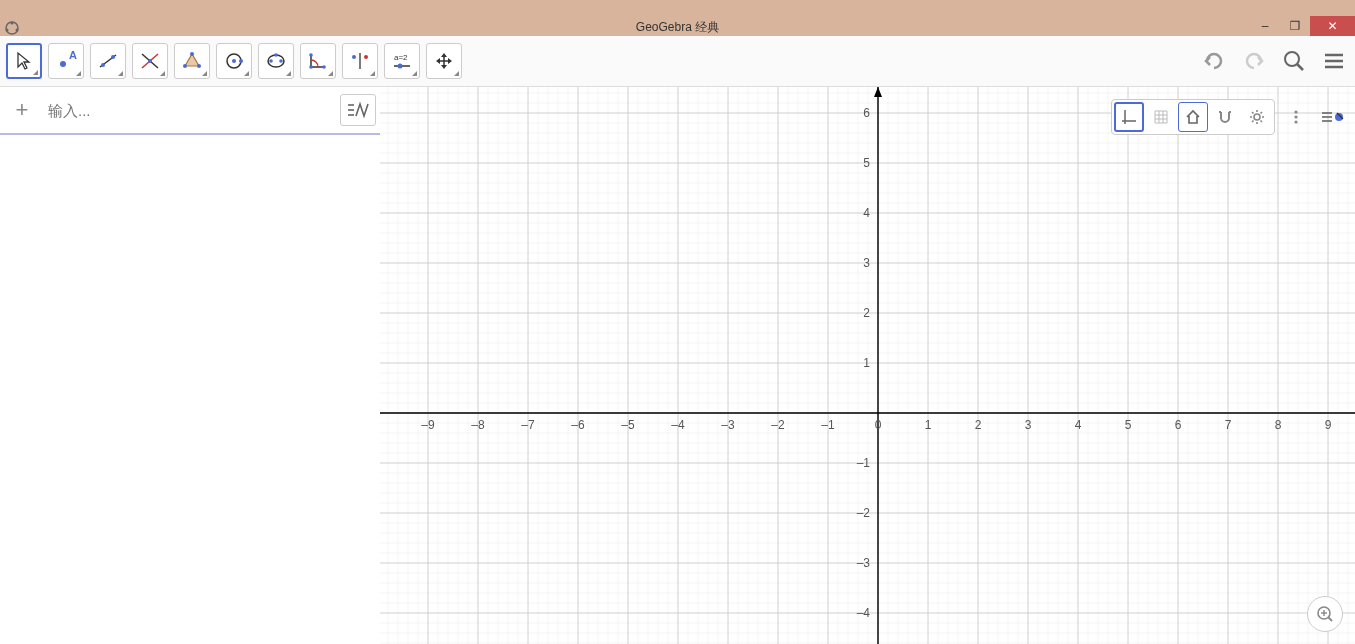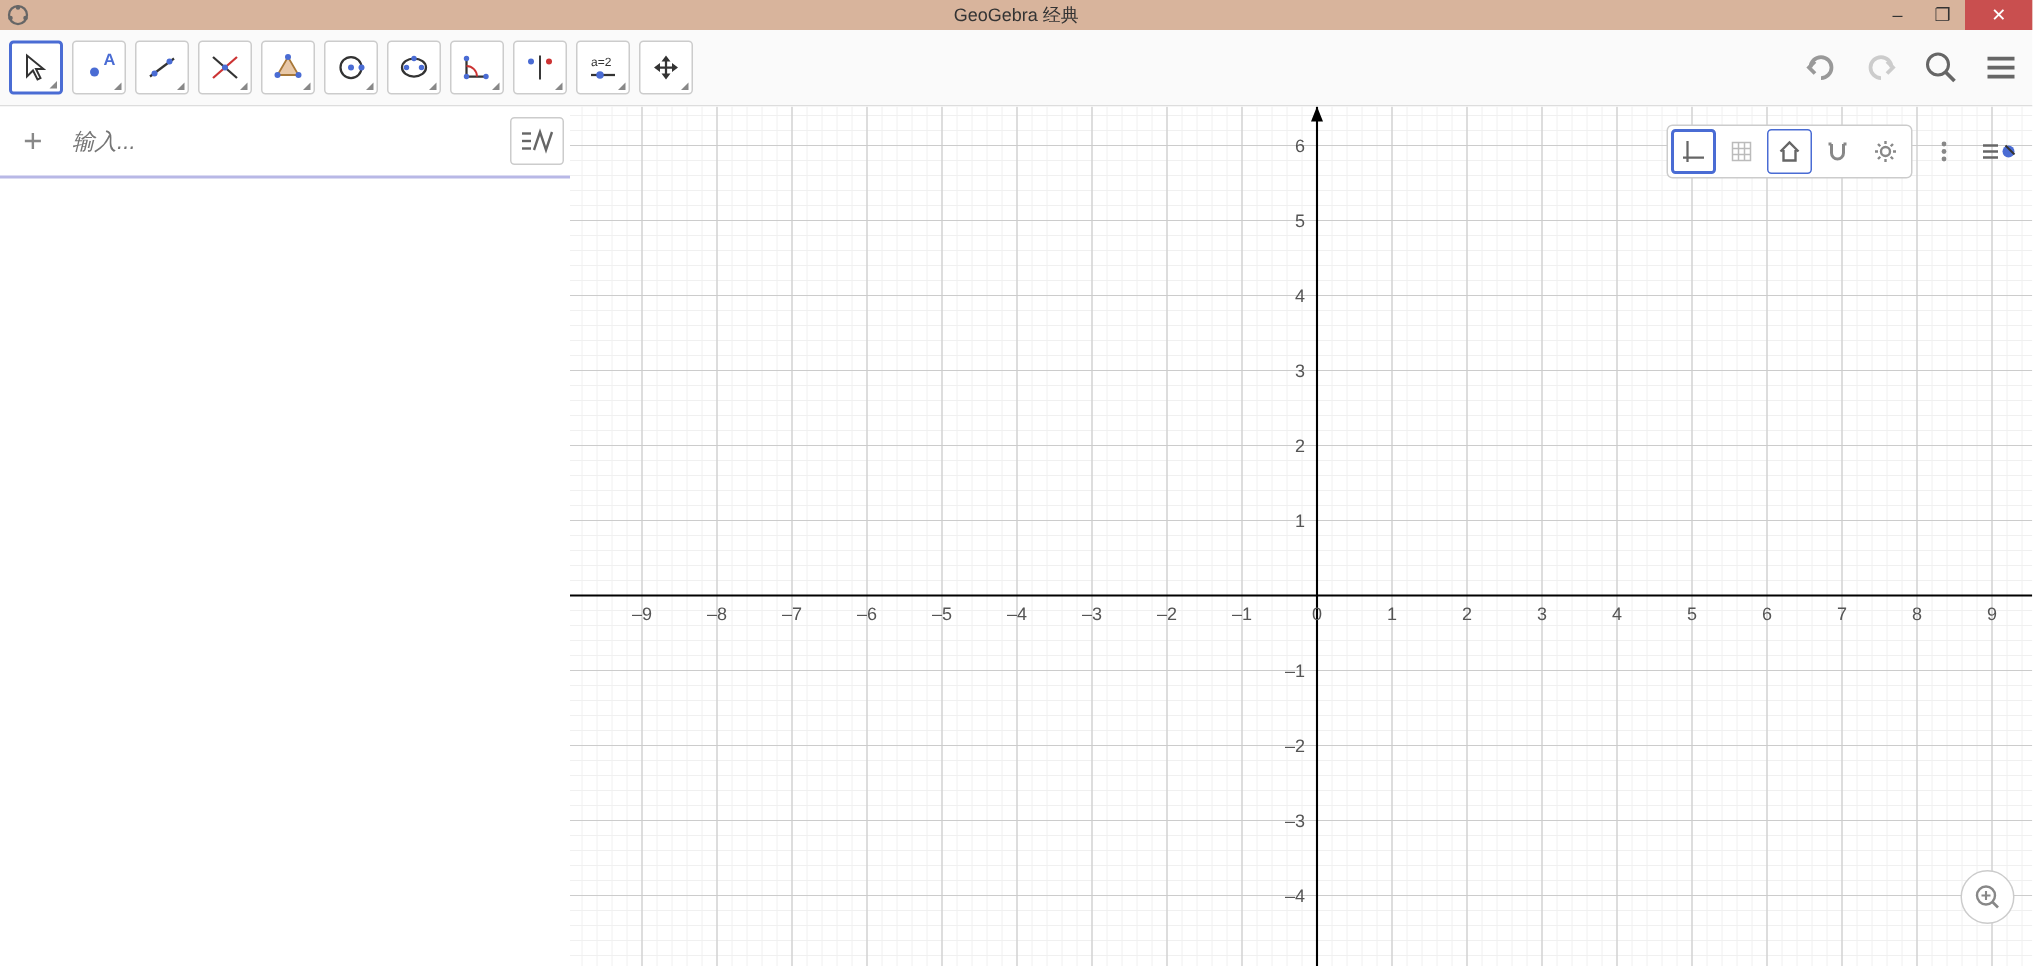--- a/index.html
+++ b/index.html
@@ -1,37 +1,37 @@
 <!DOCTYPE html>
 <html><head>
 <meta charset="utf-8">
 <style>
   * { box-sizing: border-box; margin: 0; padding: 0; font-family: Arial, sans-serif; }
   body { width: 1355px; height: 644px; overflow: hidden; background: #fff; }
   
-  .titlebar { height: 20px; background: #d8b49c; display: flex; align-items: center; position: relative; }
+  .titlebar { height: 36px; background: #d8b49c; display: flex; align-items: flex-end; position: relative; }
   .titlebar .app-icon { width: 16px; height: 16px; margin: 0 4px; }
   .titlebar .title { position: absolute; left: 50%; transform: translateX(-50%); font-size: 12px; color: #333; }
   .titlebar .window-controls { position: absolute; right: 0; display: flex; height: 20px; }
   .titlebar .window-controls > div { width: 30px; height: 20px; display: flex; align-items: center; justify-content: center; font-size: 12px; color: #333; }
   .titlebar .window-controls .close { background: #c94f4f; color: #fff; width: 45px; }
   
   .toolbar { height: 51px; background: #fafafa; border-bottom: 1px solid #ddd; display: flex; align-items: center; padding: 0 6px; }
   .tool-group { display: flex; gap: 6px; }
   .tool-btn { width: 36px; height: 36px; border: 1px solid #ccc; border-radius: 3px; background: #fff; display: flex; align-items: center; justify-content: center; cursor: pointer; position: relative; }
   .tool-btn.active { border: 2px solid #4a6cd4; }
   .tool-btn .corner { position: absolute; right: 2px; bottom: 2px; width: 0; height: 0; border-left: 5px solid transparent; border-bottom: 5px solid #888; }
   .toolbar-right { margin-left: auto; display: flex; align-items: center; gap: 10px; }
   .toolbar-icon { width: 30px; height: 30px; display: flex; align-items: center; justify-content: center; cursor: pointer; color: #888; }
   
   .main { display: flex; height: 573px; }
   .sidebar { width: 380px; background: #fff; display: flex; flex-direction: column; }
   .input-row { height: 48px; display: flex; align-items: center; border-bottom: 2px solid #b8b8e6; padding: 0 4px; }
   .input-row .plus { width: 36px; text-align: center; font-size: 22px; color: #888; cursor: pointer; }
-  .input-row input { flex: 1; border: none; outline: none; font-size: 15px; color: #333; background: transparent; padding: 0 8px; font-style: italic; }
+  .input-row input { flex: 1; border: none; outline: none; font-size: 15px; color: #333; background: transparent; padding: 0 8px; }
   .input-row .sym { width: 36px; height: 32px; border: 1px solid #ccc; border-radius: 3px; display: flex; align-items: center; justify-content: center; color: #555; }
   
   .graph { flex: 1; position: relative; background: #fff; overflow: hidden; }
   .grid-canvas { position: absolute; inset: 0; }
   
   .graph-toolbar { position: absolute; top: 12px; right: 8px; display: flex; align-items: center; gap: 2px; }
   .graph-toolbar-group { display: flex; background: #fff; border: 1px solid #ccc; border-radius: 4px; padding: 2px; gap: 2px; }
   .graph-tool { width: 30px; height: 30px; display: flex; align-items: center; justify-content: center; border-radius: 3px; cursor: pointer; }
   .graph-tool.active { border: 2px solid #4a6cd4; }
   .graph-tool.home { border: 1px solid #4a6cd4; }

